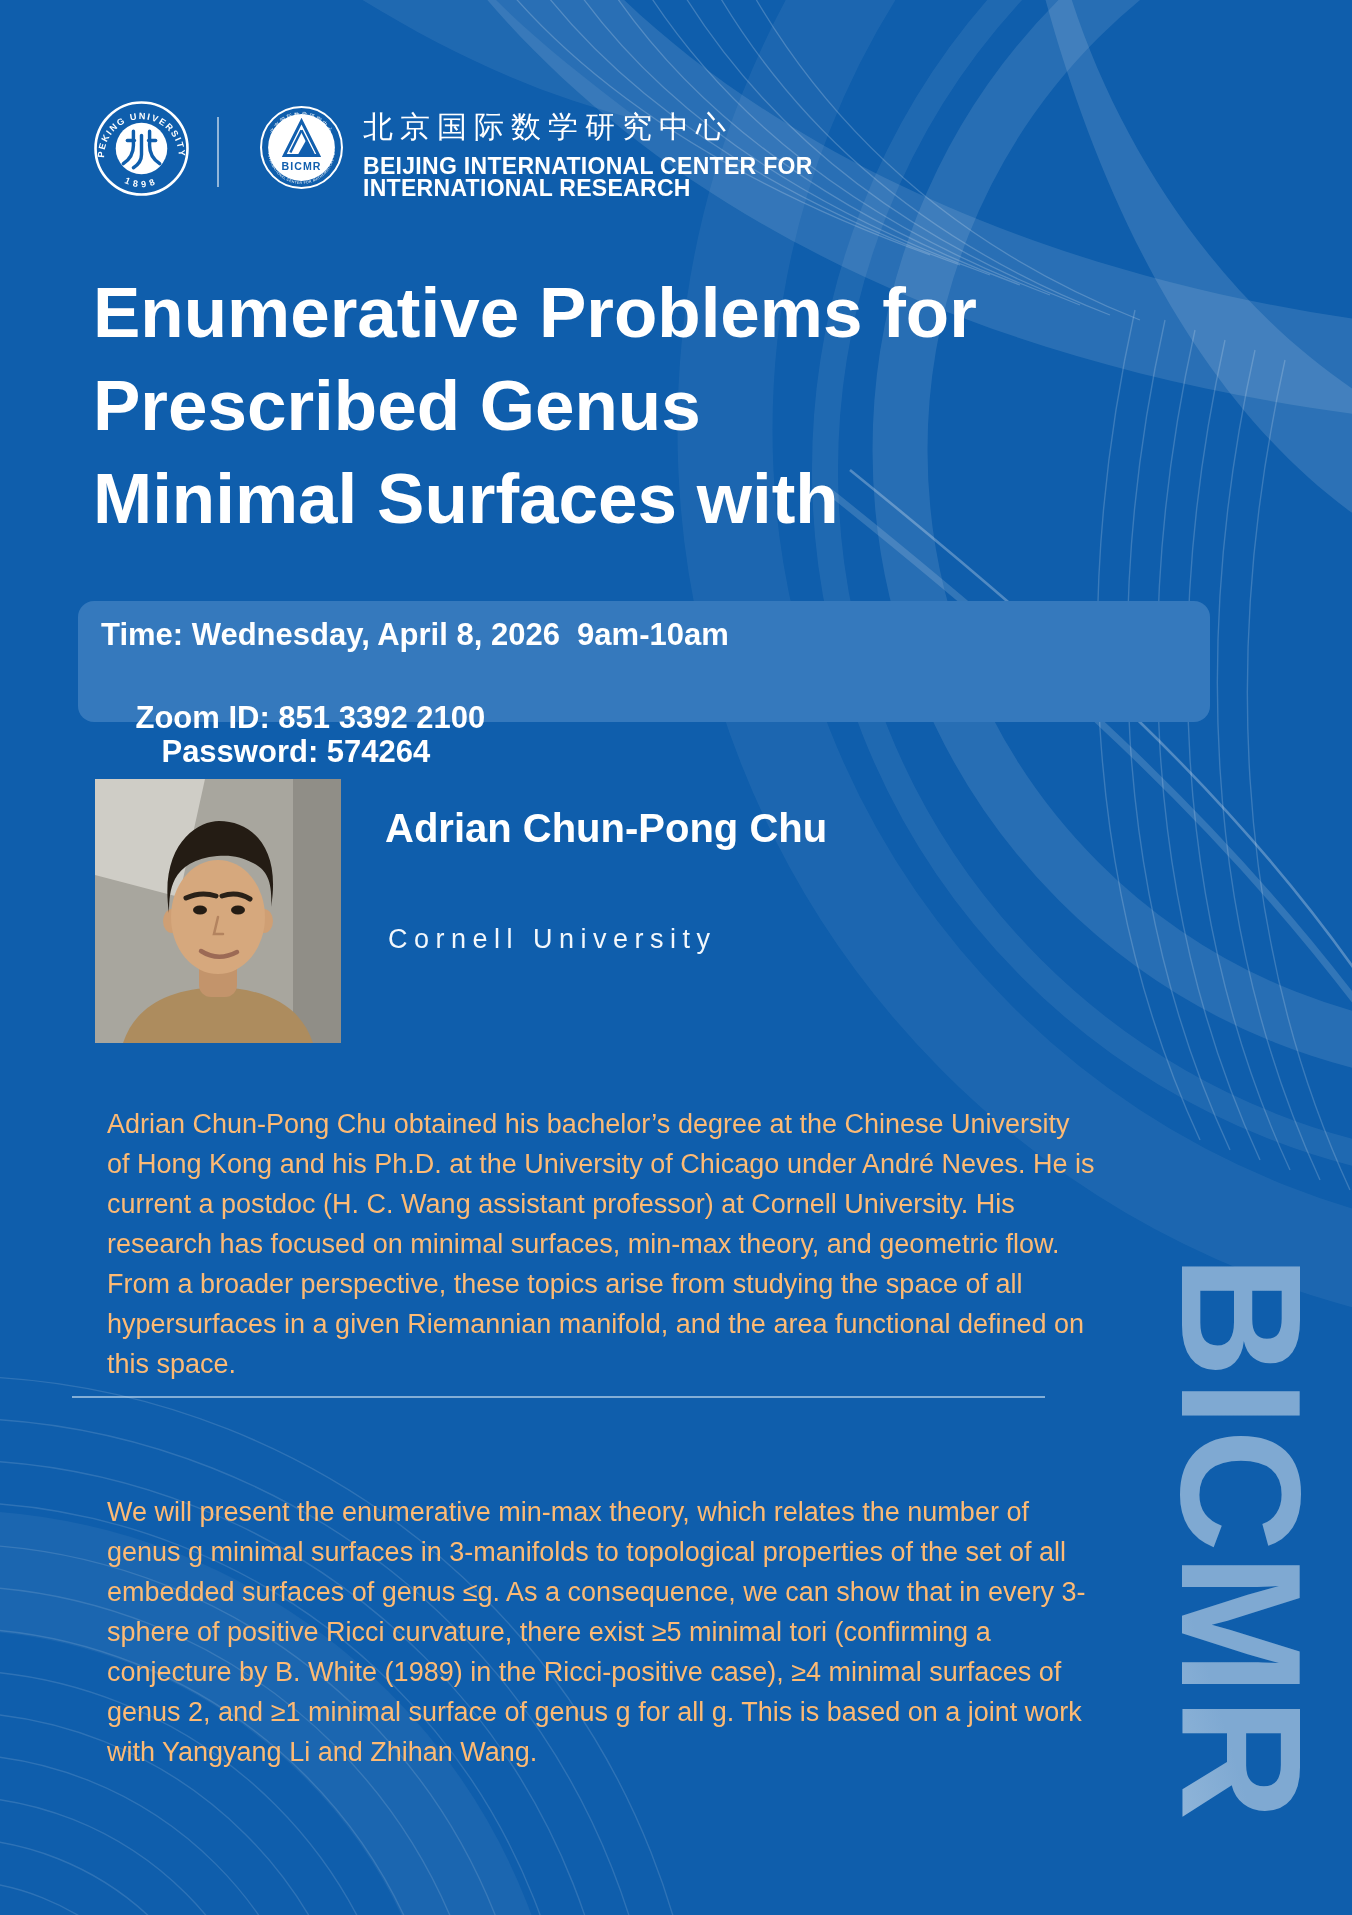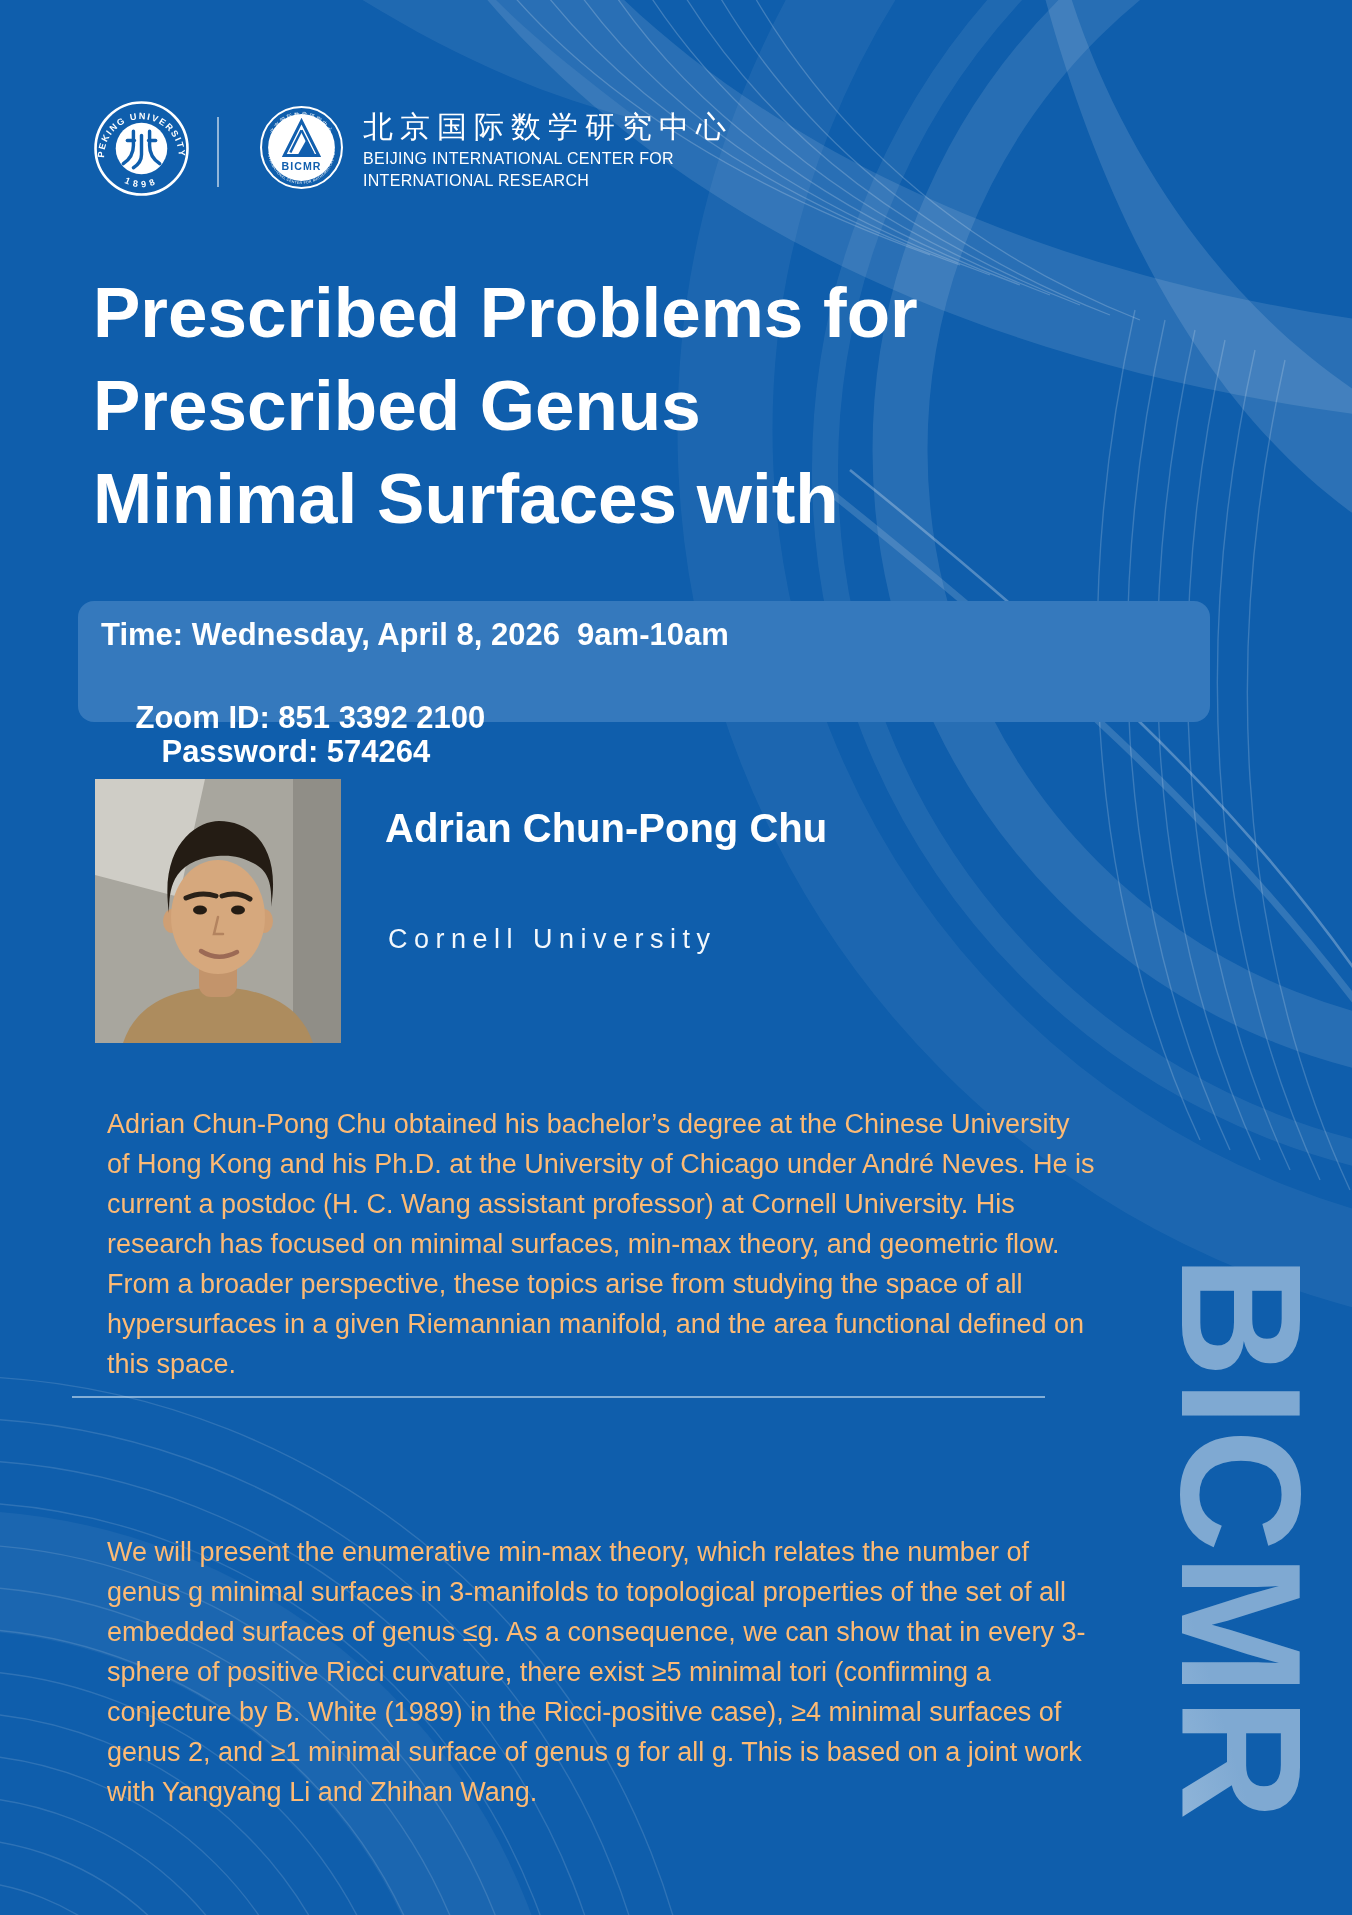--- a/index.html
+++ b/index.html
@@ -8,21 +8,21 @@
   .poster{position:relative;width:1352px;height:1915px;background:#0f5eac;overflow:hidden;}
   .decor{position:absolute;left:0;top:0;z-index:0;pointer-events:none;}
   .layer{position:absolute;z-index:2;}
 
   
   .pku-seal{left:93px;top:100px;width:97px;height:97px;}
   .logo-divider{left:217px;top:117px;width:2px;height:70px;background:rgba(255,255,255,0.55);}
   .bicmr-seal{left:259px;top:105px;width:85px;height:85px;}
   .org-block{left:363px;top:107px;color:#ffffff;}
   .org-cn{font-size:30px;letter-spacing:7px;font-weight:400;white-space:nowrap;}
-  .org-en{font-size:16px;font-weight:400;line-height:22px;letter-spacing:0.3px;}
+  .org-en{margin-top:7px;font-size:23px;font-weight:700;line-height:22px;letter-spacing:0.3px;}
 
   
   .title{left:93px;top:266px;margin:0;color:#ffffff;font-size:71px;font-weight:700;
          line-height:93px;letter-spacing:0px;}
   .title span{display:block;}
 
   
   .session-box{left:78px;top:601px;width:1132px;height:121px;border-radius:16px;
                background:#3579bd;color:#ffffff;font-weight:700;font-size:31px;
                box-sizing:border-box;padding:17px 0 0 23px;}
@@ -32,21 +32,21 @@
 
   
   .speaker-photo{left:95px;top:779px;width:246px;height:264px;}
   .speaker-name{left:385px;top:806px;color:#ffffff;font-size:40px;font-weight:700;white-space:nowrap;}
   .speaker-affiliation{left:388px;top:924px;color:#f2f7fc;font-size:27px;letter-spacing:6.5px;white-space:nowrap;}
 
   
   .bio,.abstract{left:95px;width:992px;margin:12px;color:#fdba74;font-size:27px;line-height:40px;}
   .bio{top:1092px;}
   .divider{left:72px;top:1396px;width:973px;height:2px;background:rgba(228,240,250,0.55);}
-  .abstract{top:1520px;}
+  .abstract{top:1480px;}
 
   .watermark-svg{left:1150px;top:1233px;}
 </style>
 </head>
 <body>
 <div class="poster">
 
 <svg class="decor" width="1352" height="1915" viewBox="0 0 1352 1915">
   <g fill="none">
     <path d="M455,-40 C630,190 940,360 1362,415 L1362,320 C1010,270 740,130 585,-40 Z" fill="rgba(255,255,255,0.11)"></path>
@@ -142,21 +142,21 @@
 
 <div class="layer org-block">
   <div class="org-cn">北京国际数学研究中心</div>
   <div class="org-en">
     <div>BEIJING INTERNATIONAL CENTER FOR</div>
     <div>INTERNATIONAL RESEARCH</div>
   </div>
 </div>
 
 <h1 class="layer title">
-  <span>Prescribed Problems for</span>
+  <span>Enumerative Problems for</span>
   <span>Prescribed Genus</span>
   <span>Minimal Surfaces with</span>
 </h1>
 
 <div class="layer session-box">
   <div class="session-line">Time: Wednesday, April 8, 2026  9am-10am</div>
   <div class="session-line session-line2">
     <span>Zoom ID: 851 3392 2100</span>
     <span class="pw">Password: 574264</span>
   </div>

